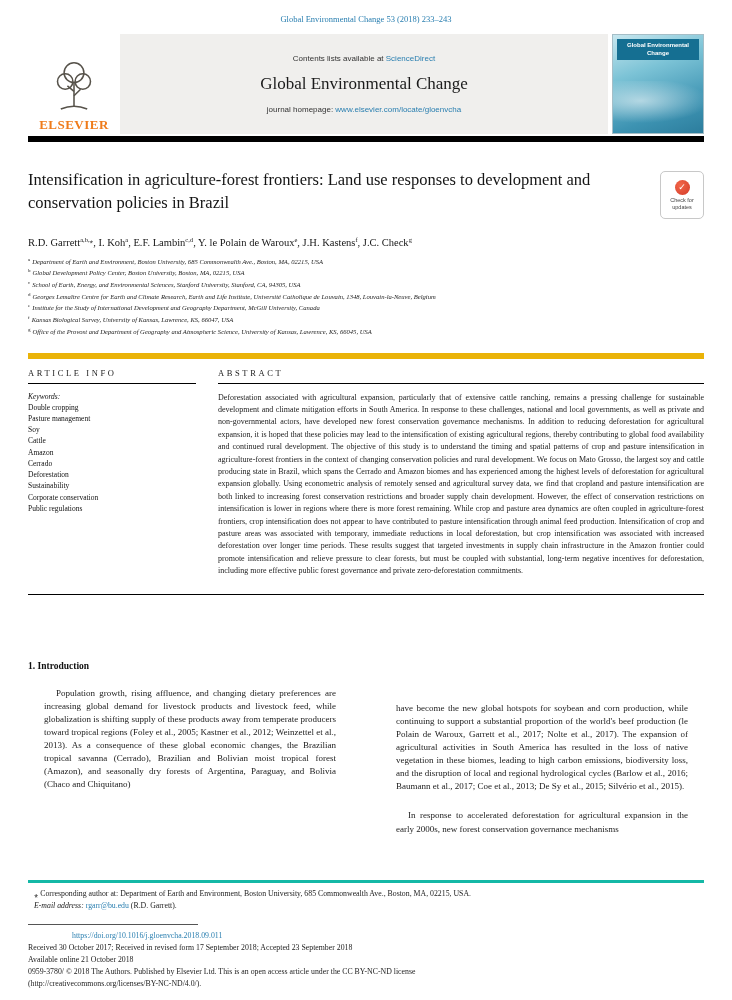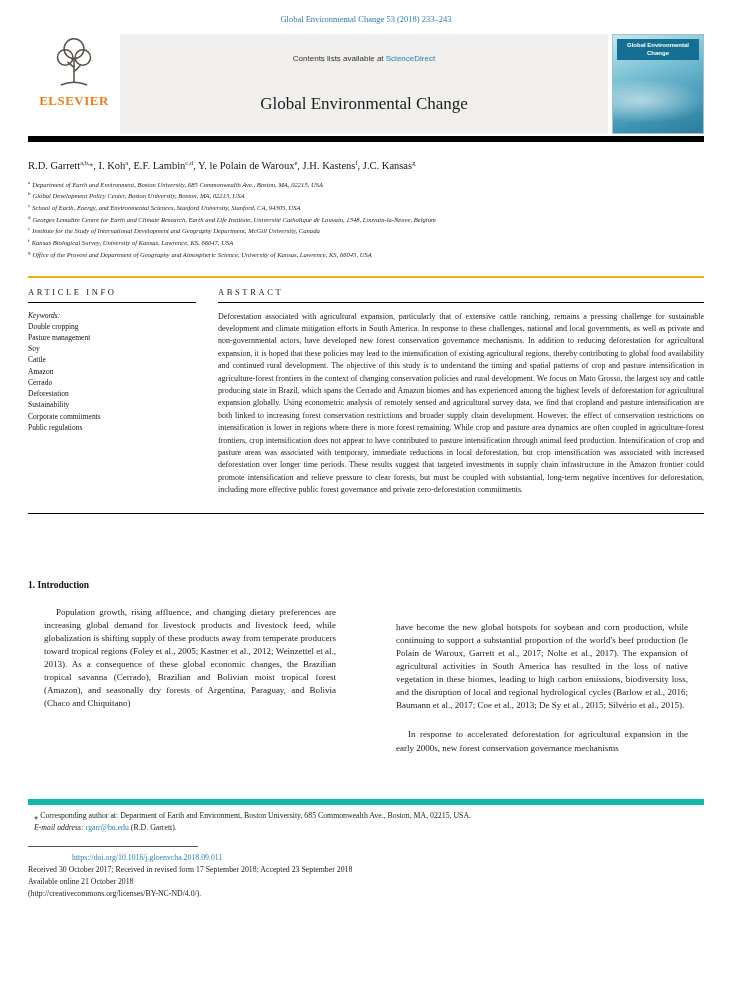--- a/index.html
+++ b/index.html
@@ -4,21 +4,21 @@
 <style>
   html,body{margin:0;padding:0;background:#fff;}
   .page{width:732px;height:1000px;margin:0 auto;background:#fff;position:relative;
         font-family:"Liberation Serif",serif;color:#111;overflow:hidden;}
 
   
   .top-citation{padding-top:14px;text-align:center;font-size:8.5px;color:#2a7fb0;cursor:pointer;}
 
   
   .header{display:flex;margin:10px 28px 0;height:100px;align-items:stretch;}
-  .logo{width:92px;flex-shrink:0;display:flex;flex-direction:column;align-items:center;padding-bottom:1px;}
+  .logo{width:92px;flex-shrink:0;display:flex;flex-direction:column;align-items:center;justify-content:flex-end;padding-bottom:1px;}
   .logo svg{width:44px;height:58px;display:block;}
   .logo-text{font-size:13px;color:#ef7b1a;letter-spacing:.5px;font-weight:bold;margin-top:1px;}
   .header-center{flex:1;background:#f0efed;display:flex;flex-direction:column;justify-content:space-between;
                  padding:20px 10px;text-align:center;min-width:0;}
   .contents-line,.homepage-line{font-family:"Liberation Sans",sans-serif;font-size:8px;color:#333;}
   .contents-line a,.homepage-line a{color:#2a7fb0;text-decoration:none;cursor:pointer;}
   .journal-title{font-size:17px;color:#1a1a1a;}
   .cover{width:90px;flex-shrink:0;margin-left:4px;position:relative;overflow:hidden;cursor:pointer;
          background:linear-gradient(160deg,#c8e7ef 0%,#7cc3d6 35%,#3d93b2 75%,#2c7d9d 100%);
          border:1px solid #a5bec7;}
@@ -40,40 +40,40 @@
   .check-text{font-family:"Liberation Sans",sans-serif;font-size:5.5px;color:#444;text-align:center;line-height:1.25;}
 
   
   .authors{margin:15px 28px 0;font-size:10.5px;color:#161616;}
   .authors sup{font-size:6.5px;}
   .affiliations{margin:8px 28px 0;}
   .affil{font-size:6.6px;font-style:italic;line-height:1.6;color:#222;}
   .affil sup{font-size:5px;font-style:normal;margin-right:2px;}
 
   
-  .info-abstract{margin:15px 28px 0;border-top:2px solid #eab308;border-bottom:1px solid #000;
+  .info-abstract{margin:15px 28px 0;border-top:6px solid #eab308;border-bottom:1px solid #000;
          display:flex;padding:9px 0 16px;}
   .col-info{width:168px;flex-shrink:0;}
   .col-abs{flex:1;margin-left:22px;min-width:0;}
   .sec-heading{font-size:8.5px;letter-spacing:2.6px;padding-bottom:5px;border-bottom:1px solid #000;
          margin-bottom:8px;color:#222;}
   .kw-label{font-size:7.5px;font-style:italic;margin-bottom:1px;}
   .kw{font-size:7.5px;line-height:1.5;}
   .abs-text{margin:0;font-size:8px;line-height:1.55;text-align:justify;color:#1b1b1b;}
 
   
   .intro{margin:66px 28px 0;display:flex;gap:28px;}
   .intro .col{flex:1;min-width:0;}
   .intro .col-right{padding-top:25px;}
   .intro h2{font-size:9.5px;margin:0 0 13px;font-weight:bold;color:#111;}
   .intro p{margin:16px;font-size:9px;line-height:1.46;text-align:justify;color:#1b1b1b;}
   .intro p.indent{text-indent:12px;}
 
   
-  .footnote{margin:28px 28px 0;border-top:6px solid #14b8a6;padding-top:5px;font-size:7.8px;line-height:1.55;color:#1b1b1b;}
+  .footnote{margin:28px 28px 0;border-top:3px solid #14b8a6;padding-top:5px;font-size:7.8px;line-height:1.55;color:#1b1b1b;}
   .footnote .line{padding-left:6px;}
   .footnote .email-label{font-style:italic;}
   .footnote a{color:#2a7fb0;text-decoration:none;cursor:pointer;}
 
   
   .bottom{margin:12px 28px 0;font-size:7.8px;line-height:1.5;color:#1b1b1b;}
   .short-rule{width:170px;border-top:1px solid #555;margin-bottom:5px;}
   .bottom .doi{color:#2a7fb0;text-decoration:none;display:inline-block;margin-bottom:1px;cursor:pointer;margin-left:44px;}
 </style>
 </head>
@@ -98,37 +98,50 @@
         </svg>
       </span>
       <div class="logo-text">ELSEVIER</div>
     </div>
 
     <div class="header-center">
       <div class="contents-line">
         <span>Contents lists available at </span><a>ScienceDirect</a>
       </div>
       <div class="journal-title">Global Environmental Change</div>
+      <div class="homepage-line">
+        <span>journal homepage: </span><a>www.elsevier.com/locate/gloenvcha</a>
+      </div>
     </div>
 
     <div class="cover">
       <div class="cover-band">Global Environmental Change</div>
     </div>
   </div>
 
   <div class="black-bar"></div>
 
+  <div class="title-row">
+    <h1 class="article-title">Intensification in agriculture-forest frontiers: Land use responses to development and conservation policies in Brazil</h1>
+    <div class="check-badge">
+      <div class="crossmark-icon">✓</div>
+      <div class="check-text">
+        <div>Check for</div>
+        <div>updates</div>
+      </div>
+    </div>
+  </div>
 
   <div class="authors">
     <span><span>R.D. Garrett</span><sup>a,b,⁎</sup><span>, </span></span>
     <span><span>I. Koh</span><sup>a</sup><span>, </span></span>
     <span><span>E.F. Lambin</span><sup>c,d</sup><span>, </span></span>
     <span><span>Y. le Polain de Waroux</span><sup>e</sup><span>, </span></span>
     <span><span>J.H. Kastens</span><sup>f</sup><span>, </span></span>
-    <span><span>J.C. Kansas</span><sup>g</sup><span></span></span>
+    <span><span>J.C. Check</span><sup>g</sup><span></span></span>
   </div>
 
   <div class="affiliations">
     <div class="affil"><sup>a</sup><span>Department of Earth and Environment, Boston University, 685 Commonwealth Ave., Boston, MA, 02215, USA</span></div>
     <div class="affil"><sup>b</sup><span>Global Development Policy Center, Boston University, Boston, MA, 02215, USA</span></div>
     <div class="affil"><sup>c</sup><span>School of Earth, Energy, and Environmental Sciences, Stanford University, Stanford, CA, 94305, USA</span></div>
     <div class="affil"><sup>d</sup><span>Georges Lemaître Centre for Earth and Climate Research, Earth and Life Institute, Université Catholique de Louvain, 1348, Louvain-la-Neuve, Belgium</span></div>
     <div class="affil"><sup>e</sup><span>Institute for the Study of International Development and Geography Department, McGill University, Canada</span></div>
     <div class="affil"><sup>f</sup><span>Kansas Biological Survey, University of Kansas, Lawrence, KS, 66047, USA</span></div>
     <div class="affil"><sup>g</sup><span>Office of the Provost and Department of Geography and Atmospheric Science, University of Kansas, Lawrence, KS, 66045, USA</span></div>
@@ -139,21 +152,21 @@
       <div class="sec-heading">ARTICLE INFO</div>
       <div class="kw-label">Keywords:</div>
       <div class="kw">Double cropping</div>
       <div class="kw">Pasture management</div>
       <div class="kw">Soy</div>
       <div class="kw">Cattle</div>
       <div class="kw">Amazon</div>
       <div class="kw">Cerrado</div>
       <div class="kw">Deforestation</div>
       <div class="kw">Sustainability</div>
-      <div class="kw">Corporate commitments</div>
+      <div class="kw">Corporate conservation</div>
       <div class="kw">Public regulations</div>
     </div>
     <div class="col-abs">
       <div class="sec-heading">ABSTRACT</div>
       <p class="abs-text">Deforestation associated with agricultural expansion, particularly that of extensive cattle ranching, remains a pressing challenge for sustainable development and climate mitigation efforts in South America. In response to these challenges, national and local governments, as well as private and non-governmental actors, have developed new forest conservation governance mechanisms. In addition to reducing deforestation for agricultural expansion, it is hoped that these policies may lead to the intensification of existing agricultural regions, thereby contributing to global food availability and continued rural development. The objective of this study is to understand the timing and spatial patterns of crop and pasture intensification in agriculture-forest frontiers in the context of changing conservation policies and rural development. We focus on Mato Grosso, the largest soy and cattle producing state in Brazil, which spans the Cerrado and Amazon biomes and has experienced among the highest levels of deforestation for agricultural expansion globally. Using econometric analysis of remotely sensed and agricultural survey data, we find that cropland and pasture intensification are both linked to increasing forest conservation restrictions and broader supply chain development. However, the effect of conservation restrictions on intensification is lower in regions where there is more forest remaining. While crop and pasture area dynamics are often coupled in agriculture-forest frontiers, crop intensification does not appear to have contributed to pasture intensification through animal feed production. Intensification of crop and pasture areas was associated with temporary, immediate reductions in local deforestation, but crop intensification was associated with increased deforestation over longer time periods. These results suggest that targeted investments in supply chain infrastructure in the Amazon frontier could promote intensification and relieve pressure to clear forests, but must be coupled with substantial, long-term negative incentives for deforestation, including more effective public forest governance and private zero-deforestation commitments.</p>
     </div>
   </div>
 
   <div class="intro">
     <div class="col">
@@ -173,16 +186,17 @@
       <a>rgarr@bu.edu</a>
       <span>(R.D. Garrett).</span>
     </div>
   </div>
 
   <div class="bottom">
     <div class="short-rule"></div>
     <a class="doi">https://doi.org/10.1016/j.gloenvcha.2018.09.011</a>
     <div>Received 30 October 2017; Received in revised form 17 September 2018; Accepted 23 September 2018</div>
     <div>Available online 21 October 2018</div>
+    <div>0959-3780/ © 2018 The Authors. Published by Elsevier Ltd. This is an open access article under the CC BY-NC-ND license</div>
     <div>(http://creativecommons.org/licenses/BY-NC-ND/4.0/).</div>
   </div>
 
 </div>
 
 </body></html>

